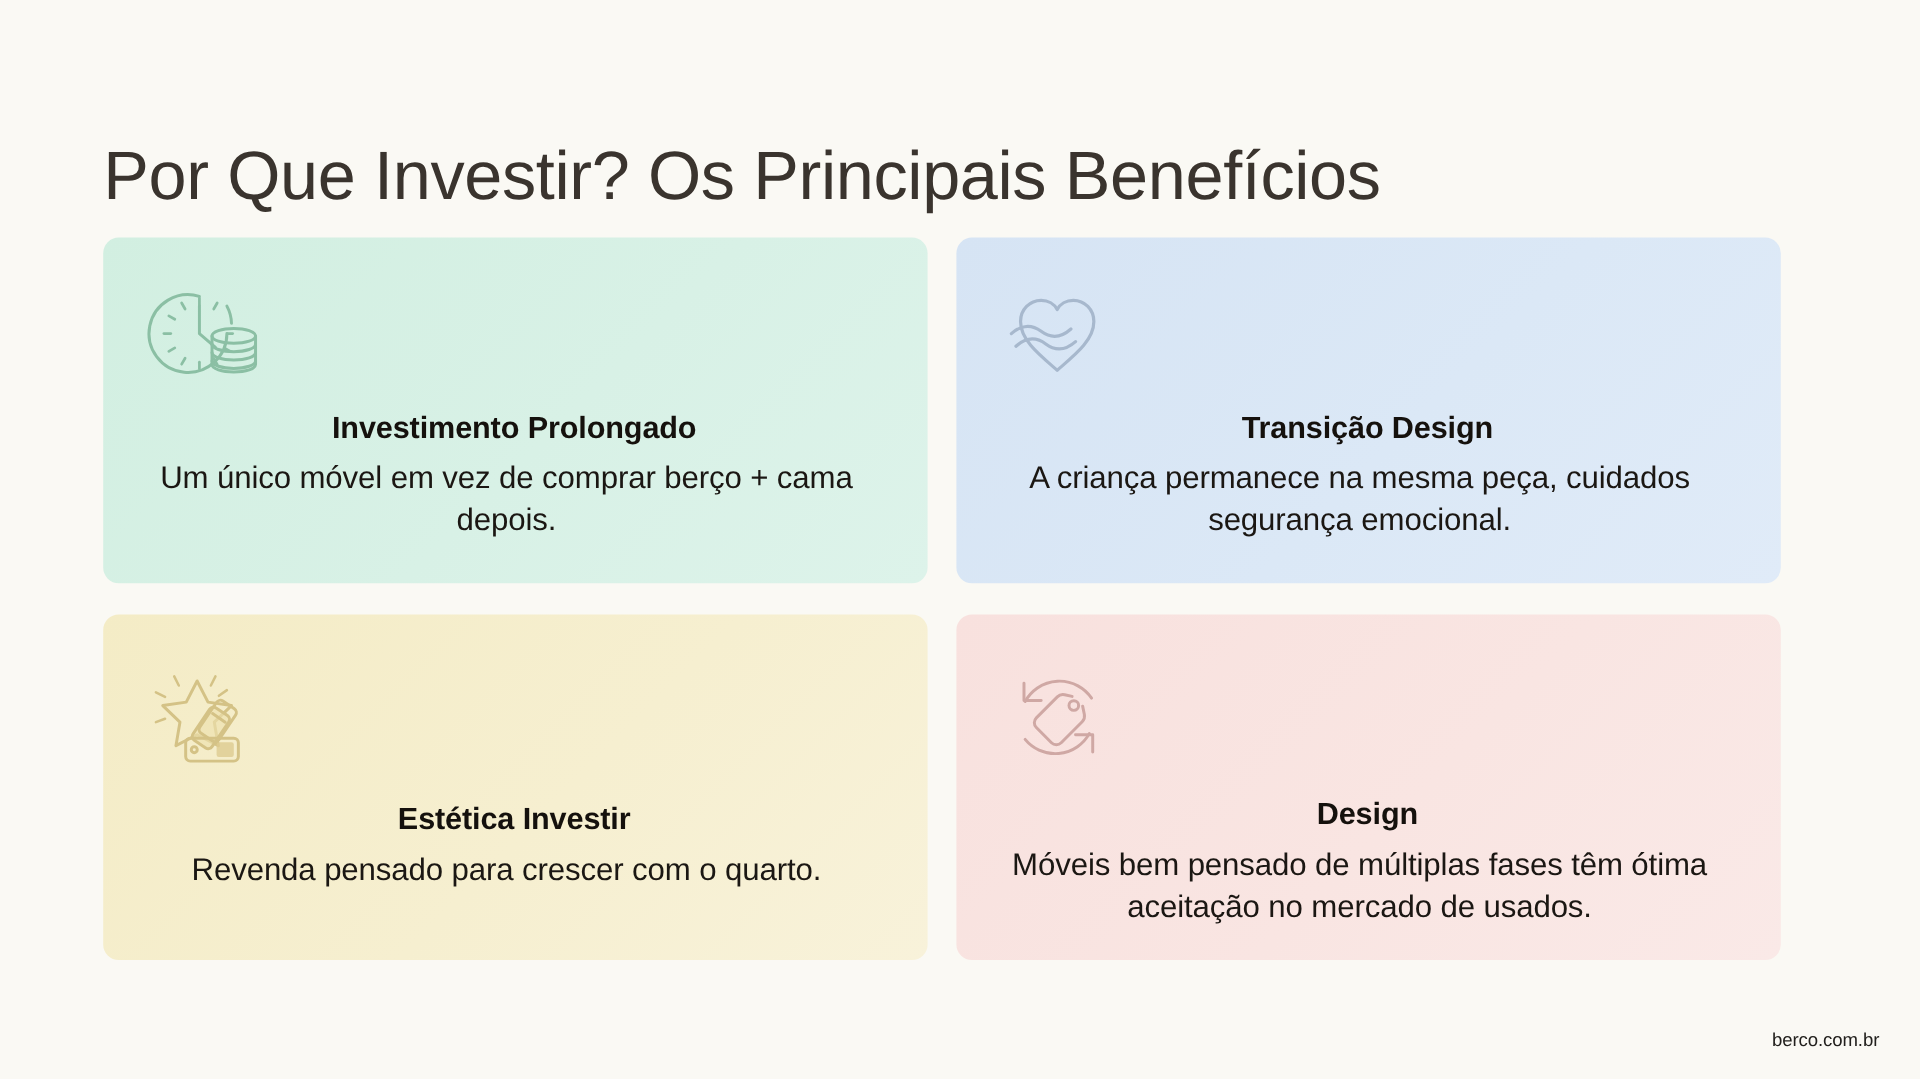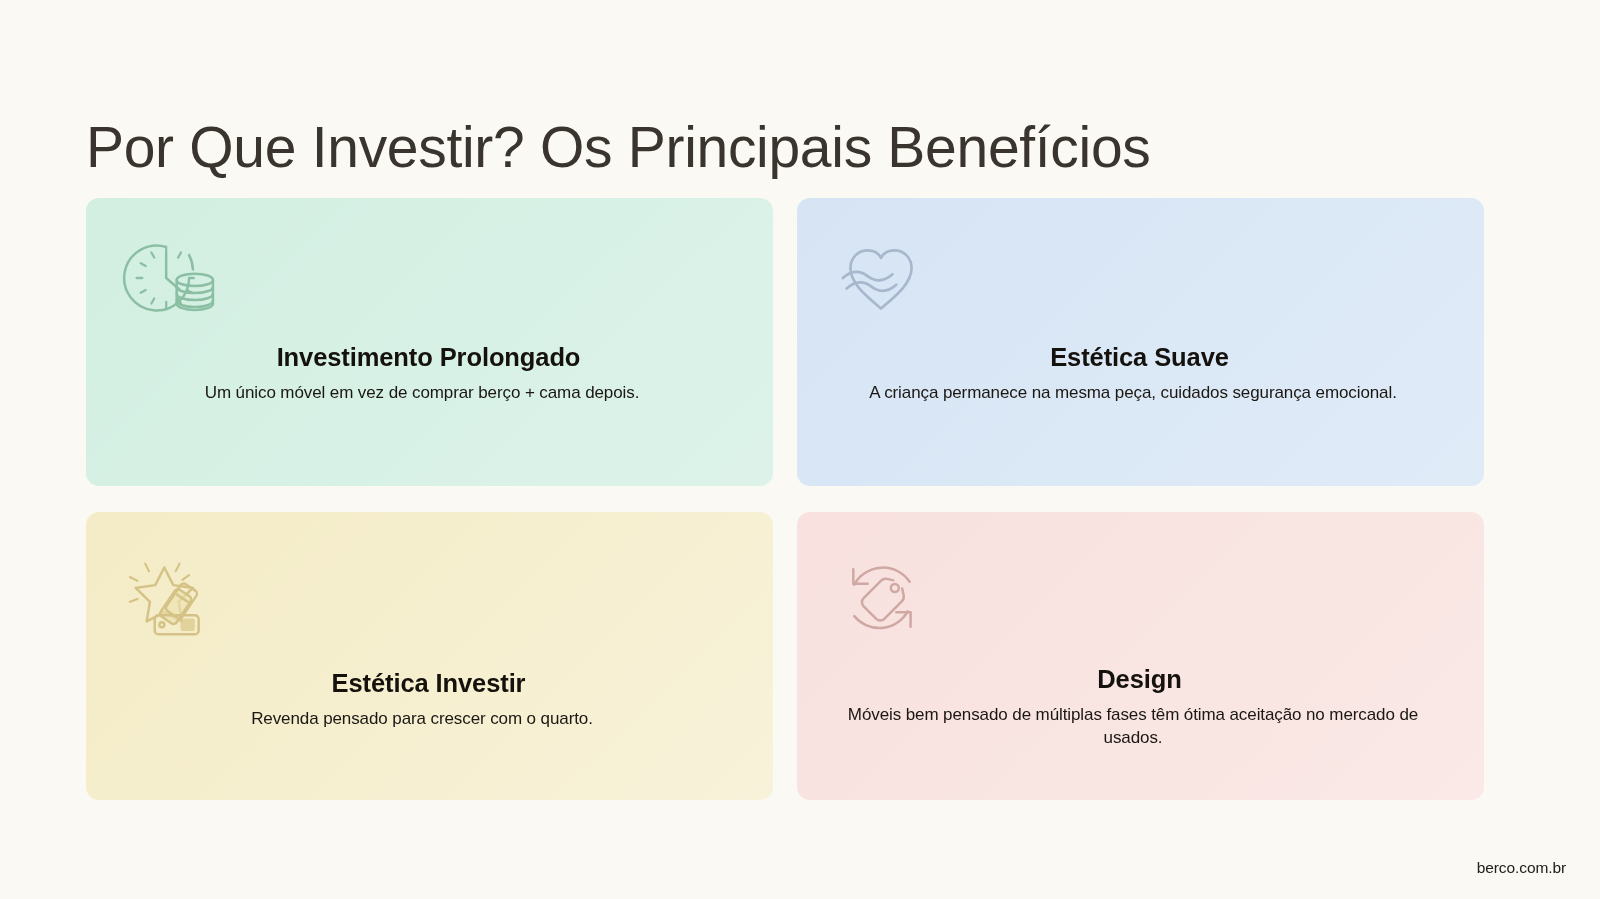--- a/index.html
+++ b/index.html
@@ -87,21 +87,21 @@
   .card-title {
     font-size: 25.5px;
     font-weight: 700;
     color: #15110d;
     margin: 0 0 8px 0;
     line-height: 1.2;
     letter-spacing: -0.1px;
   }
 
   .card-desc {
-    font-size: 17px;
+    font-size: 26px;
     font-weight: 400;
     color: #1b1713;
     margin: 0;
     line-height: 1.37;
     max-width: 600px;
     letter-spacing: -0.1px;
   }
 
   
   .benefit-card.green  .card-icon { margin-top: 4px; }
@@ -164,21 +164,21 @@
     </div>
 
     <div class="benefit-card blue">
       <div class="card-icon">
         <svg viewBox="0 0 100 88" fill="none" xmlns="http://www.w3.org/2000/svg" stroke="#a7b8cd" stroke-width="2.8" stroke-linecap="round" stroke-linejoin="round">
           <path d="M50 76C35 63 18 50 18 33.5 18 23 26 15 36 15c6 0 11.5 3 14 8 2.5-5 8-8 14-8 10 0 18 8 18 18.5C82 50 65 63 50 76z"></path>
           <path d="M10 44c9-8 18-8 26-2 8 6 17 6 26-2"></path>
           <path d="M14 55c9-8 18-8 26-2 8 6 17 6 26-2"></path>
         </svg>
       </div>
-      <h2 class="card-title">Estética Suave</h2>
+      <h2 class="card-title">Transição Design</h2>
       <p class="card-desc">A criança permanece na mesma peça, cuidados segurança emocional.</p>
     </div>
 
     <div class="benefit-card yellow">
       <div class="card-icon">
         <svg viewBox="0 0 100 88" fill="none" xmlns="http://www.w3.org/2000/svg" stroke="#d4c286" stroke-width="2.6" stroke-linecap="round" stroke-linejoin="round">
           <path d="M44 12l9.5 18.5L74 33.5 59 48l3.5 20.5L44 59l-18.5 9.5L29 48 14 33.5l20.5-3z"></path>
           <g stroke-width="2.2">
             <path d="M24 8l4 8"></path>
               <path d="M60 8l-4 8"></path>

